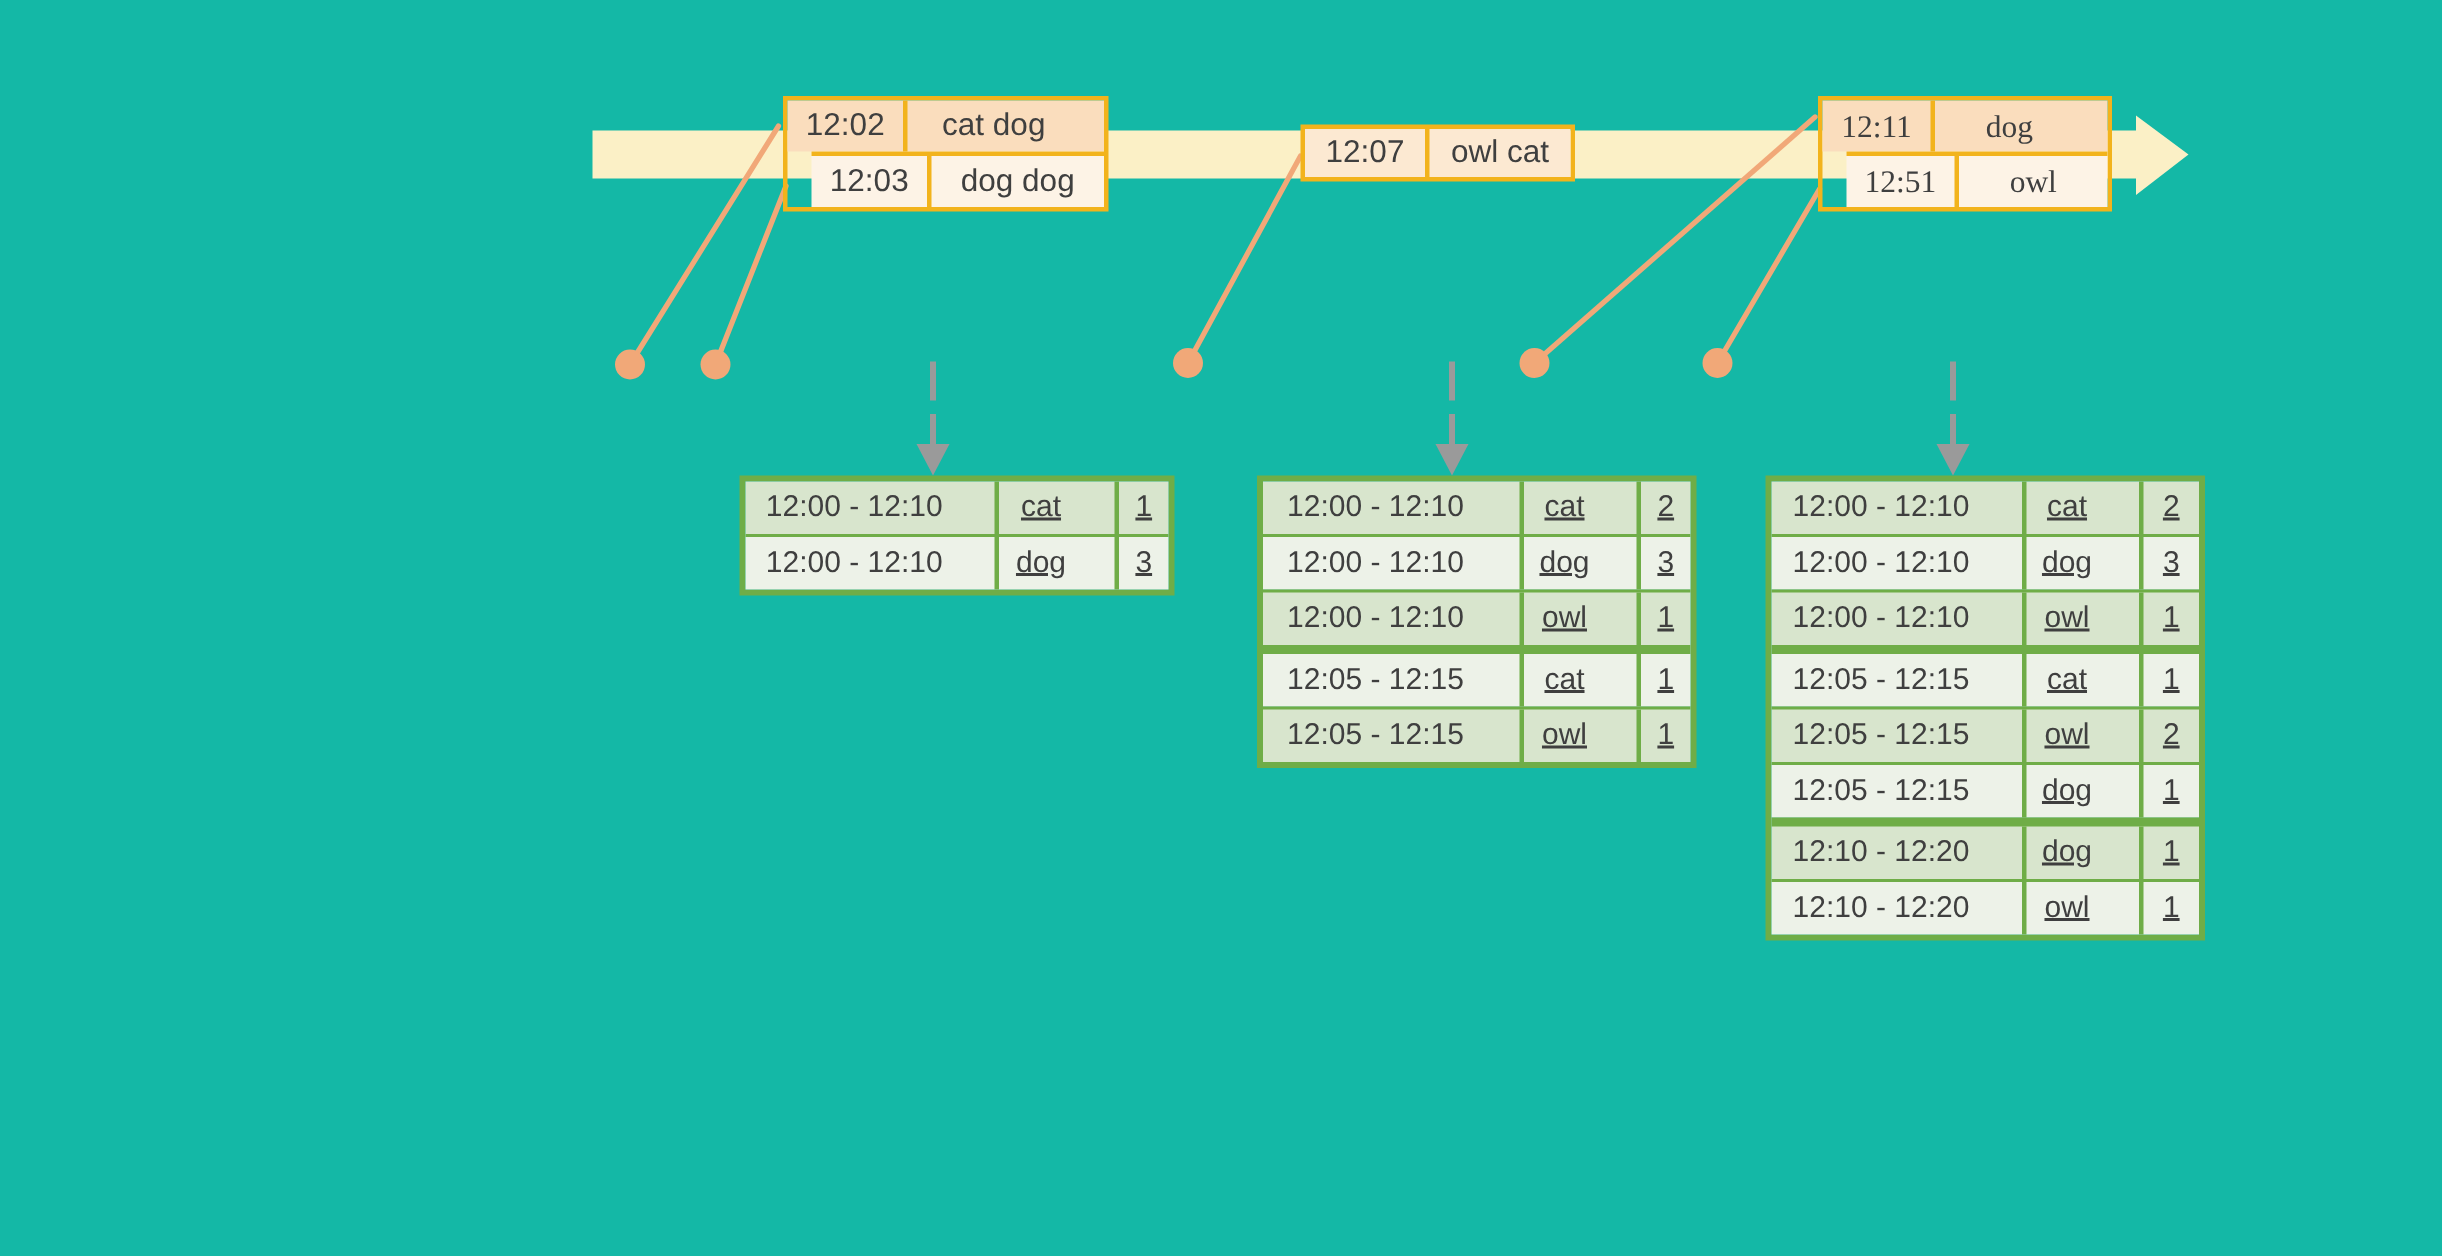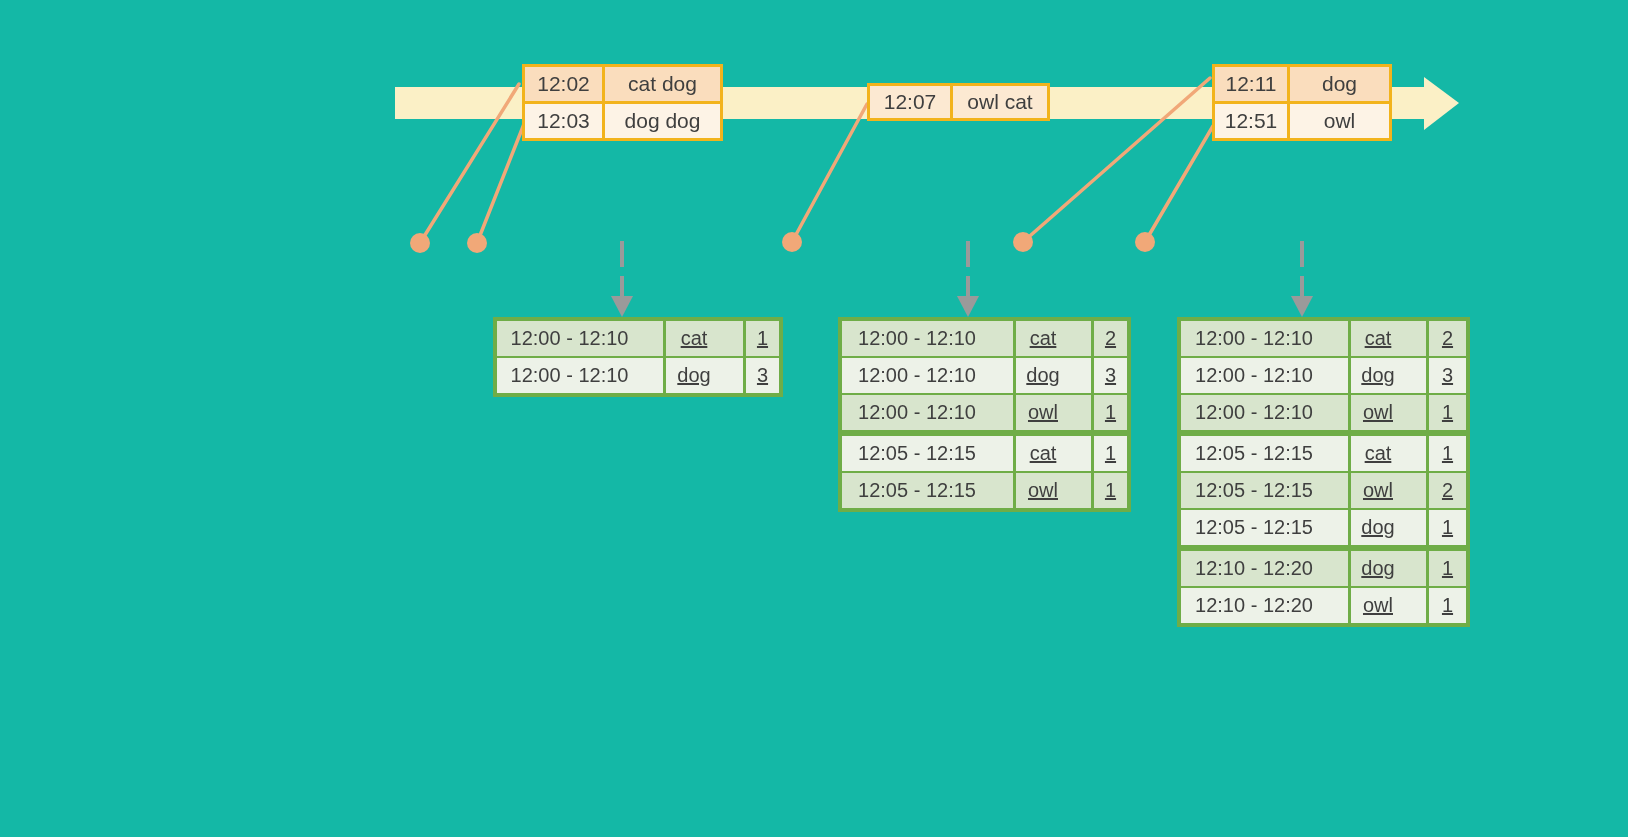--- a/index.html
+++ b/index.html
@@ -18,35 +18,35 @@
   .tr{display:flex;}
   .td{
     display:flex;align-items:center;justify-content:center;
     box-sizing:border-box;
     white-space:nowrap;
   }
 
   
   .etable{border:3px solid var(--amber);font-size:21px;}
   .etable .tr{height:34px;}
-  .etable .tr + .tr{border-top:3px solid var(--amber);}
+  .etable .tr + .tr{border-top:3px solid var(--amber);margin-left:16px;}
   .etable .td + .td{border-left:3px solid var(--amber);}
   .etable .tr:nth-child(odd){background:var(--event-row-dark);}
   .etable .tr:nth-child(even){background:var(--event-row-light);}
   #events-2 .tr{background:var(--event-row-mid);height:32px;}
 
   #events-1{left:522px;top:64px;}
   #events-1 .td:nth-child(1){width:77px;}
   #events-1 .td:nth-child(2){width:118px;}
 
   #events-2{left:867px;top:83px;}
   #events-2 .td:nth-child(1){width:80px;}
   #events-2 .td:nth-child(2){width:97px;}
 
-  #events-3{left:1212px;top:64px;}
+  #events-3{left:1212px;top:64px;font-family:Liberation Serif, serif;}
   #events-3 .td:nth-child(1){width:72px;}
   #events-3 .td:nth-child(2){width:102px;}
 
   
   .rtable{border:4px solid var(--green);font-size:20px;}
   .rtable .tr{height:35px;gap:21px;}
   .rtable .tr + .tr{border-top:2px solid var(--green);}
   .rtable .tr.group-start{border-top:6px solid var(--green);}
   .rtable .td + .td{border-left:3px solid var(--green);text-decoration:underline;}
   .rtable .tr:nth-child(odd){background:var(--result-row-dark);}

